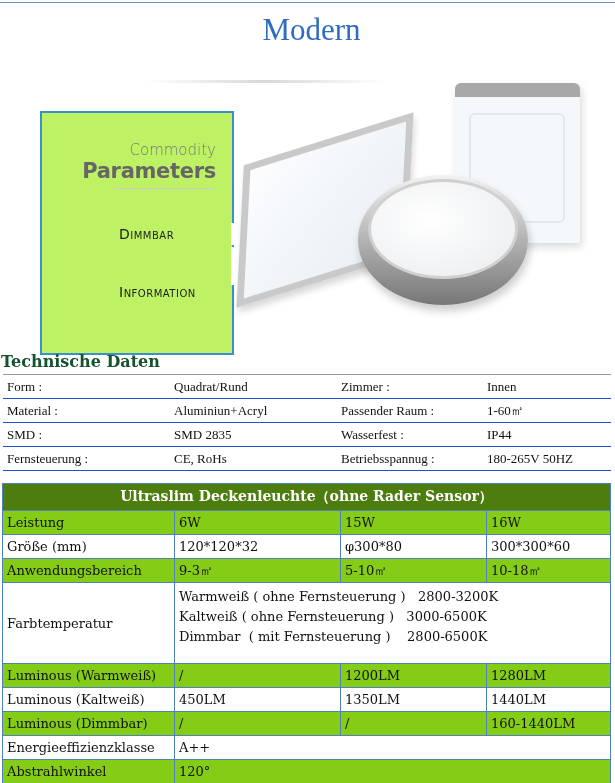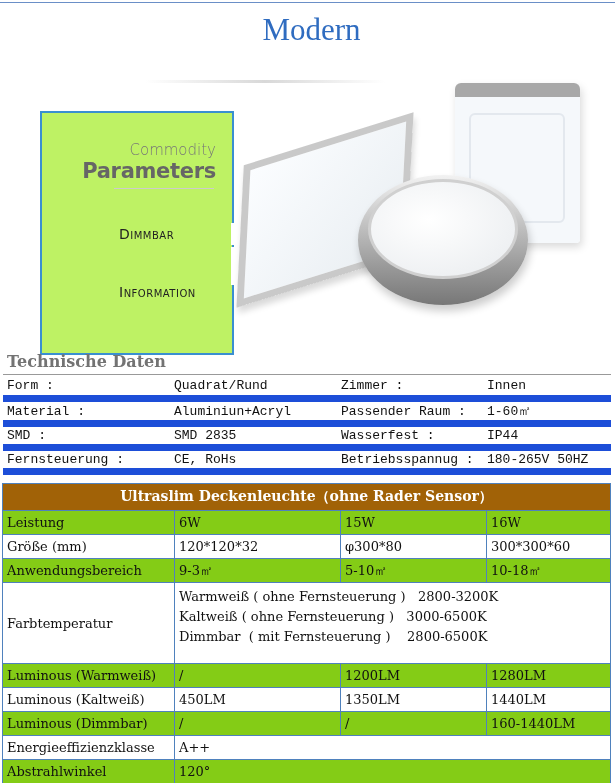--- a/index.html
+++ b/index.html
@@ -17,30 +17,30 @@
   .param-line { position: absolute; right: 18px; top: 75px; width: 100px; height: 1px; background: #ccc; }
   .produkt { position: absolute; left: 77px; top: 113px; font-family: "DejaVu Sans", sans-serif; font-size: 14px; color: #222; letter-spacing: 0.5px; font-variant: small-caps; }
   .information { position: absolute; left: 77px; top: 143px; font-family: "DejaVu Sans", sans-serif; font-size: 14px; color: #222; letter-spacing: 0.5px; font-variant: small-caps; margin-top: 28px; }
   
   .panel-sq { position: absolute; left: 240px; top: 140px; width: 170px; height: 140px; transform: skewY(-20deg) rotate(3deg); background: linear-gradient(135deg, #fbfdff, #e9eef2); border: 7px solid #c9c9c9; box-shadow: 2px 6px 6px rgba(0,0,0,0.15); }
   .panel-box { position: absolute; left: 455px; top: 83px; width: 125px; height: 160px; background: linear-gradient(180deg, #a8a8a8 0 14px, #f5f8fb 14px); border-radius: 6px 6px 4px 4px; box-shadow: 2px 4px 8px rgba(0,0,0,0.15); }
   .panel-box .inner { position: absolute; left: 14px; top: 30px; width: 96px; height: 110px; border: 2px solid #e3e8ee; border-radius: 6px; }
   .panel-round { position: absolute; left: 358px; top: 175px; width: 170px; height: 130px; border-radius: 50%; background: linear-gradient(180deg, #f2f2f2 0%, #9a9a9a 70%, #777 100%); box-shadow: 2px 6px 8px rgba(0,0,0,0.2); }
   .panel-round .face { position: absolute; left: 10px; top: 4px; width: 150px; height: 100px; border-radius: 50%; background: radial-gradient(ellipse at 40% 40%, #ffffff, #e8ebee); border: 3px solid #d0d0d0; }
 
-  .tech-title { position: absolute; left: 7px; top: 352px; font-family: "DejaVu Serif", serif; font-size: 16px; font-weight: bold; color: #737373; }
+  .tech-title { position: absolute; left: 1px; top: 352px; font-family: "DejaVu Serif", serif; font-size: 16px; font-weight: bold; color: #14532d; }
   .tech-table { position: absolute; left: 3px; top: 374px; width: 608px; border-collapse: collapse; font-family: "Liberation Serif", serif; font-size: 13px; }
-  .tech-table td { height: 24px; border-top: 1px solid #999; border-bottom: 7px solid #1d4ed8; padding-left: 4px; color: #111; font-family: Liberation Mono, monospace; }
+  .tech-table td { height: 24px; border-top: 1px solid #999; border-bottom: 1px solid #1d4ed8; padding-left: 4px; color: #111; }
   .tech-table td.c1 { width: 167px; }
   .tech-table td.c2 { width: 167px; }
   .tech-table td.c3 { width: 146px; }
 
   .spec-table { position: absolute; left: 2px; top: 483px; width: 609px; border-collapse: collapse; font-family: "DejaVu Serif", serif; font-size: 13px; }
   .spec-table td, .spec-table th { border: 1px solid #4f81bd; height: 24px; padding: 0 4px; color: #111; }
-  .spec-table th { background: #a16207; color: #ffffff; font-weight: bold; font-size: 14px; height: 27px; }
+  .spec-table th { background: #4d7c0f; color: #ffffff; font-weight: bold; font-size: 14px; height: 27px; }
   .spec-table tr.shade td { background: #84cc16; }
   .spec-table td.center { }
   .spec-table td.multi { line-height: 20px; padding-top: 4px; padding-bottom: 16px; }
 </style>
 </head>
 <body>
 
 <div class="top-rule"></div>
 
 <div class="hero">

